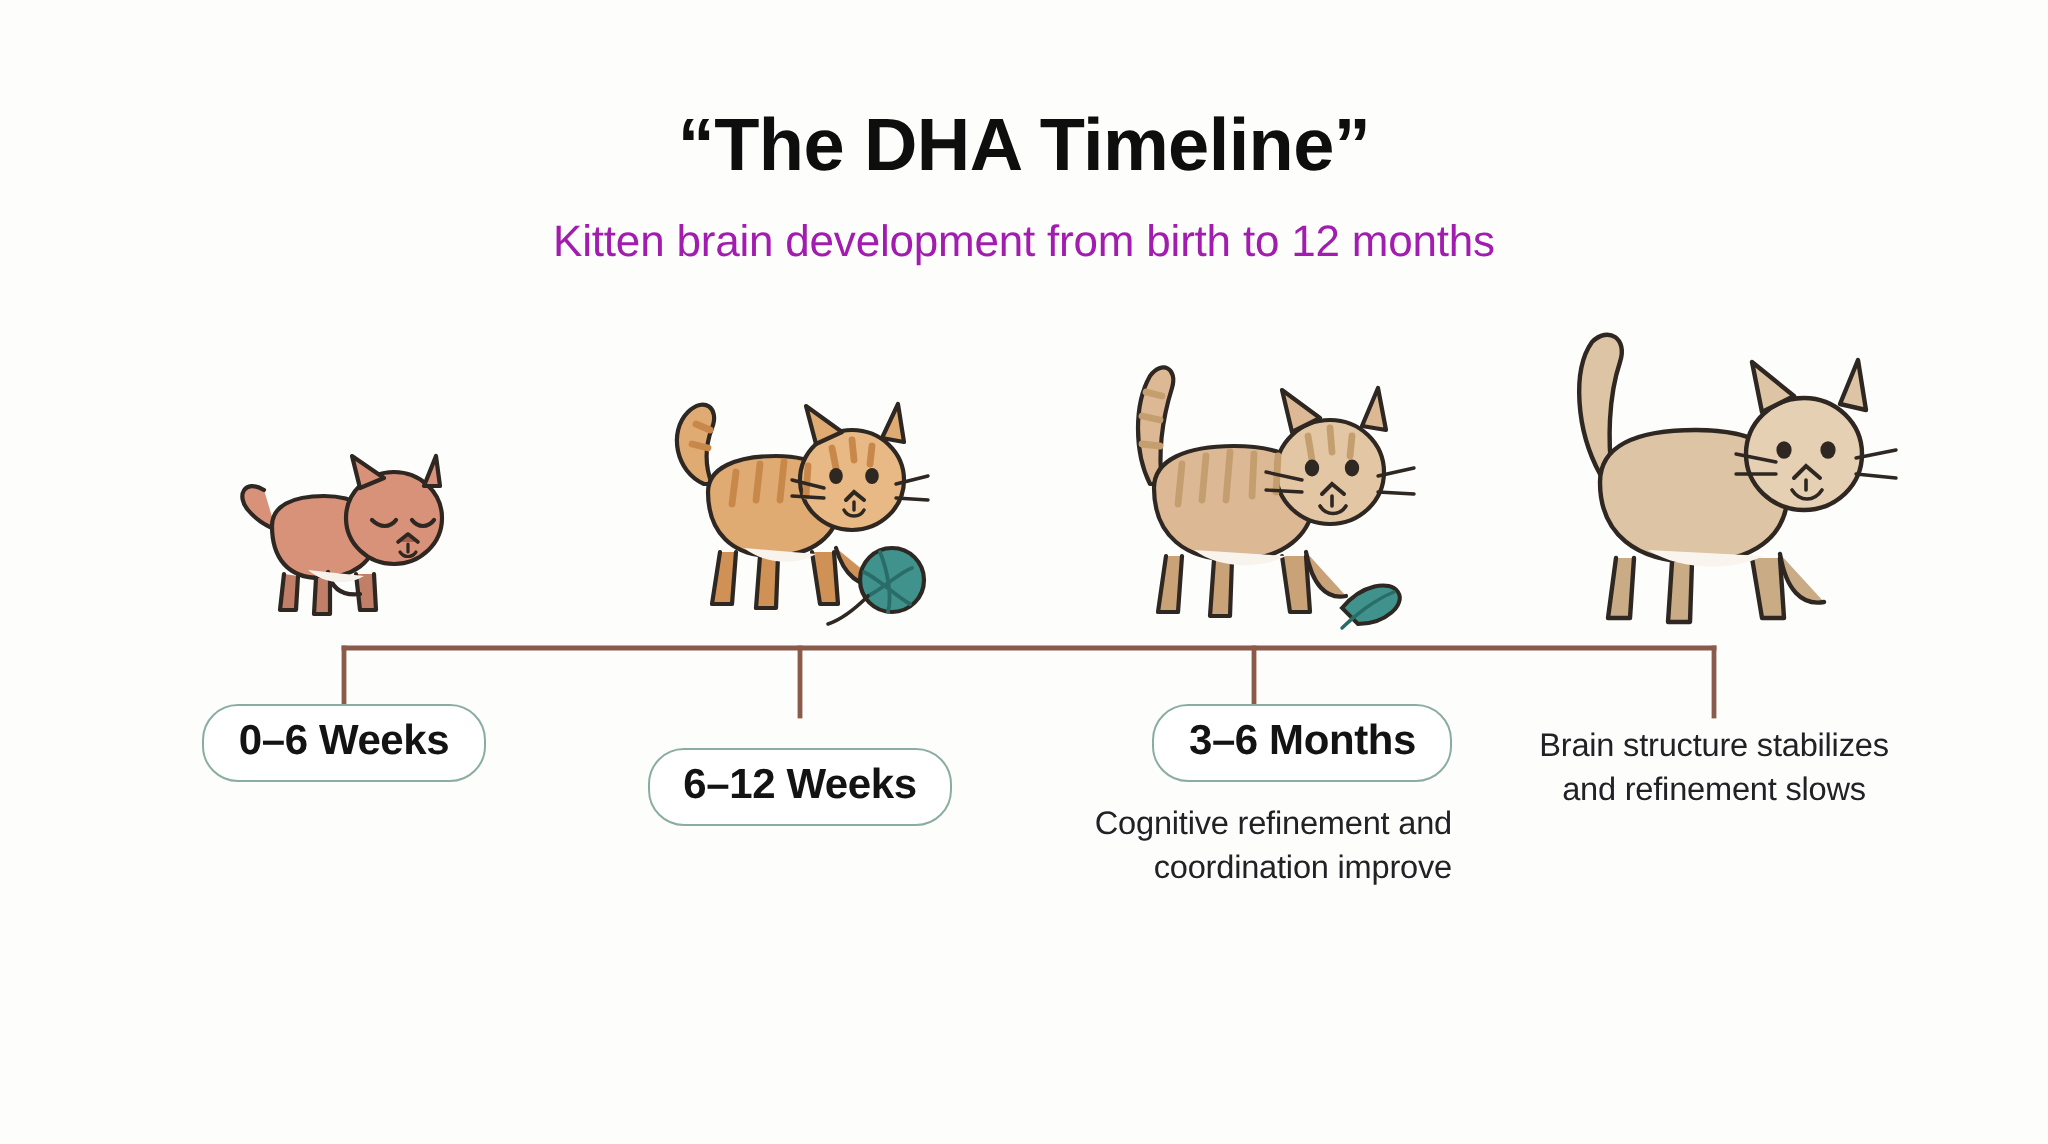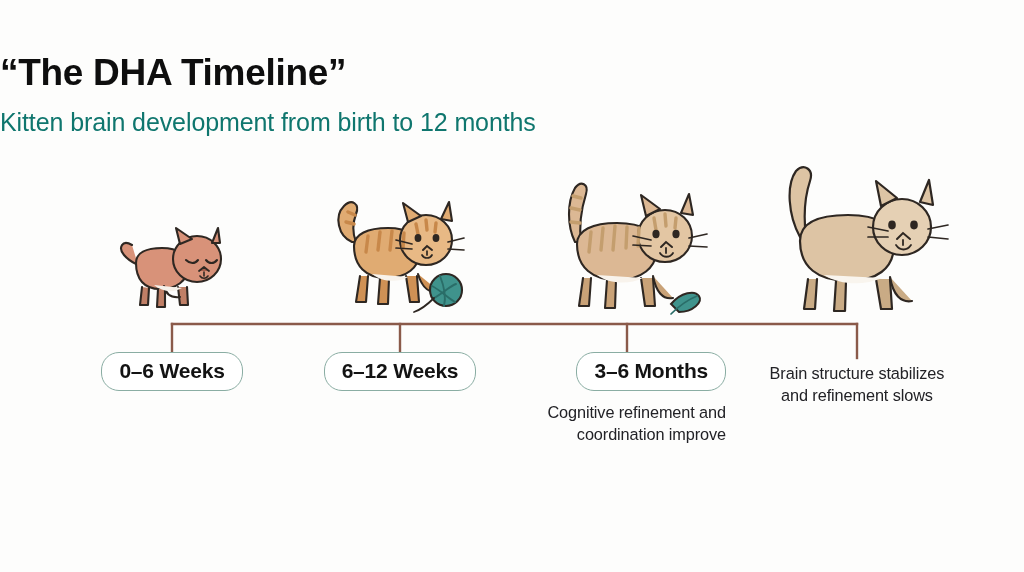--- a/index.html
+++ b/index.html
@@ -22,37 +22,37 @@
     width: 1024px;
     height: 572px;
   }
 
   
   .header {
     position: absolute;
     top: 0;
     left: 0;
     width: 1024px;
-    text-align: left;
+    text-align: center;
     padding-top: 52px;
   }
 
   .title {
     font-size: 37px;
     font-weight: 700;
     letter-spacing: -0.3px;
     color: #0e0e0e;
     line-height: 1.12;
   }
 
   .subtitle {
     margin-top: 15px;
-    font-size: 25px;
+    font-size: 22px;
     font-weight: 400;
-    color: #0f766e;
+    color: #a21caf;
     letter-spacing: -0.1px;
   }
 
   
   .cat-row {
     position: absolute;
     top: 160px;
     left: 0;
     width: 1024px;
     height: 165px;
@@ -292,21 +292,21 @@
       </g>
     </svg>
   </div>
 
   <div class="stages">
 
     <div class="stage" style="left:78px; width:188px;">
       <div class="stage-chip">0–6 Weeks</div>
     </div>
 
-    <div class="stage" style="left:306px; width:188px;">
+    <div class="stage" style="left:306px; width:188px;margin-top:22px;">
       <div class="stage-chip">6–12 Weeks</div>
     </div>
 
     <div class="stage" style="left:528px; width:198px;text-align:right;">
       <div class="stage-chip">3–6 Months</div>
       <div class="stage-desc">Cognitive refinement and coordination improve</div>
     </div>
 
     <div class="stage" style="left:758px; width:198px;">
       <div class="stage-desc">Brain structure stabilizes and refinement slows</div>

